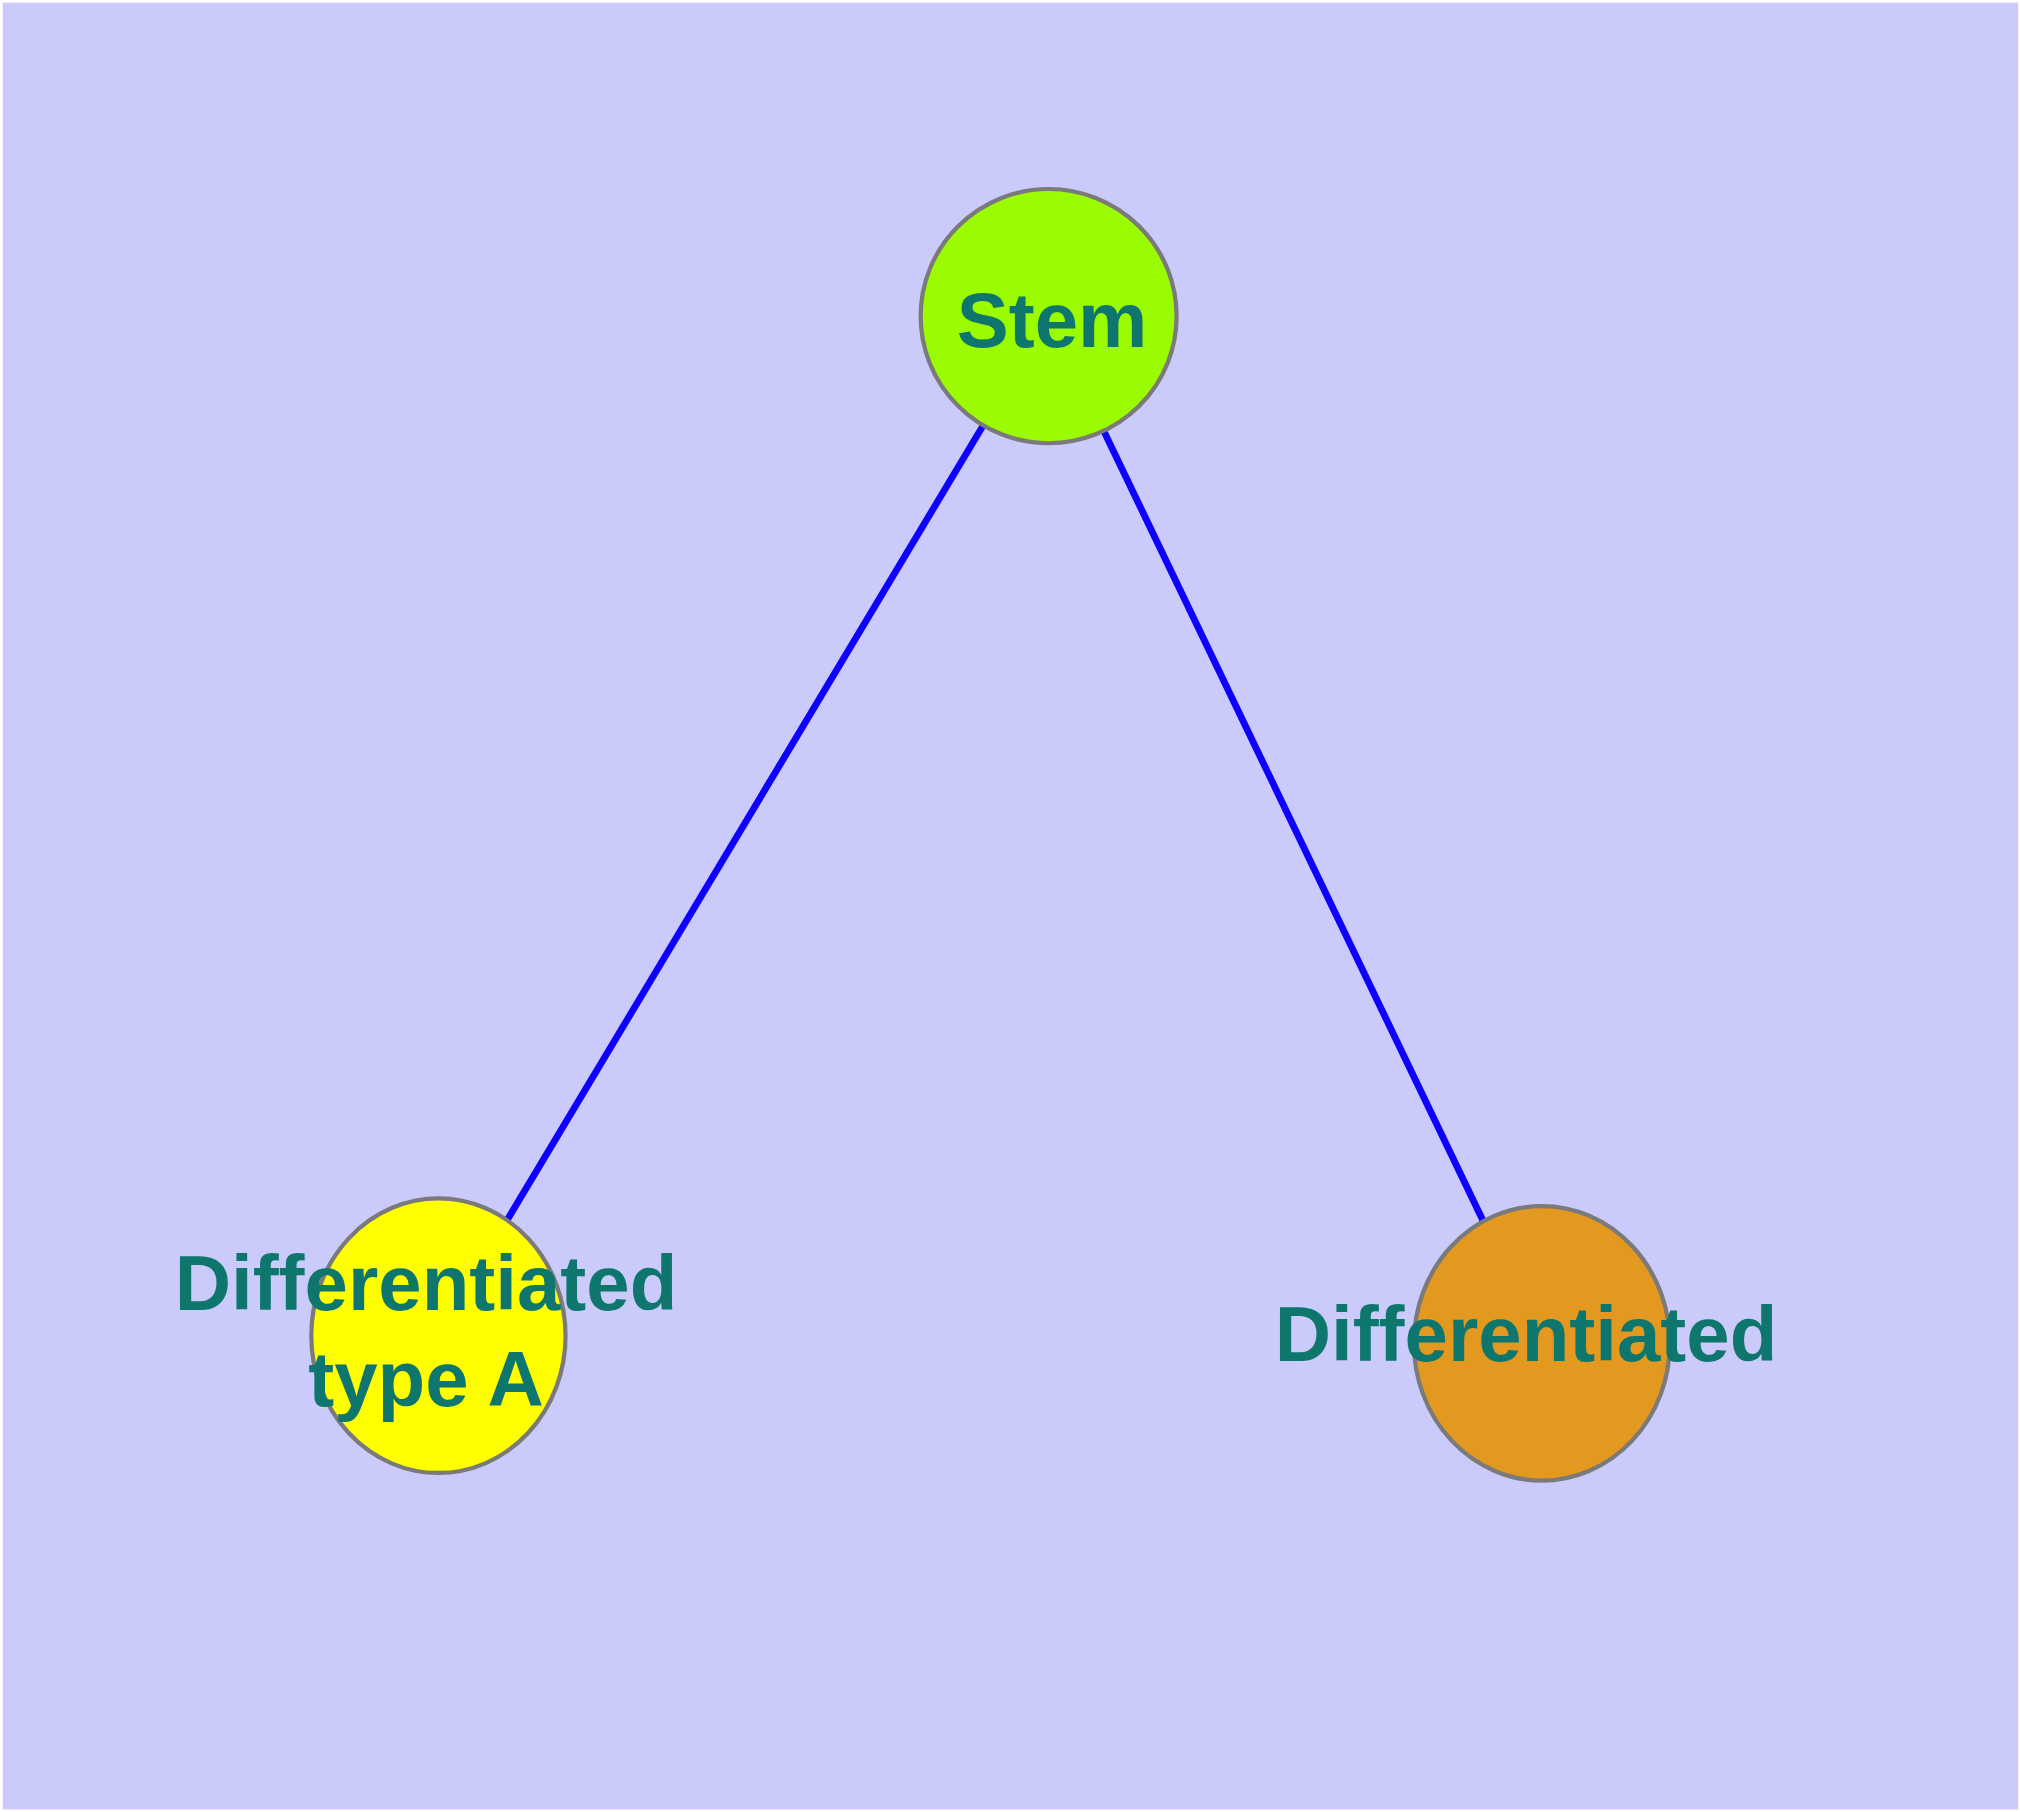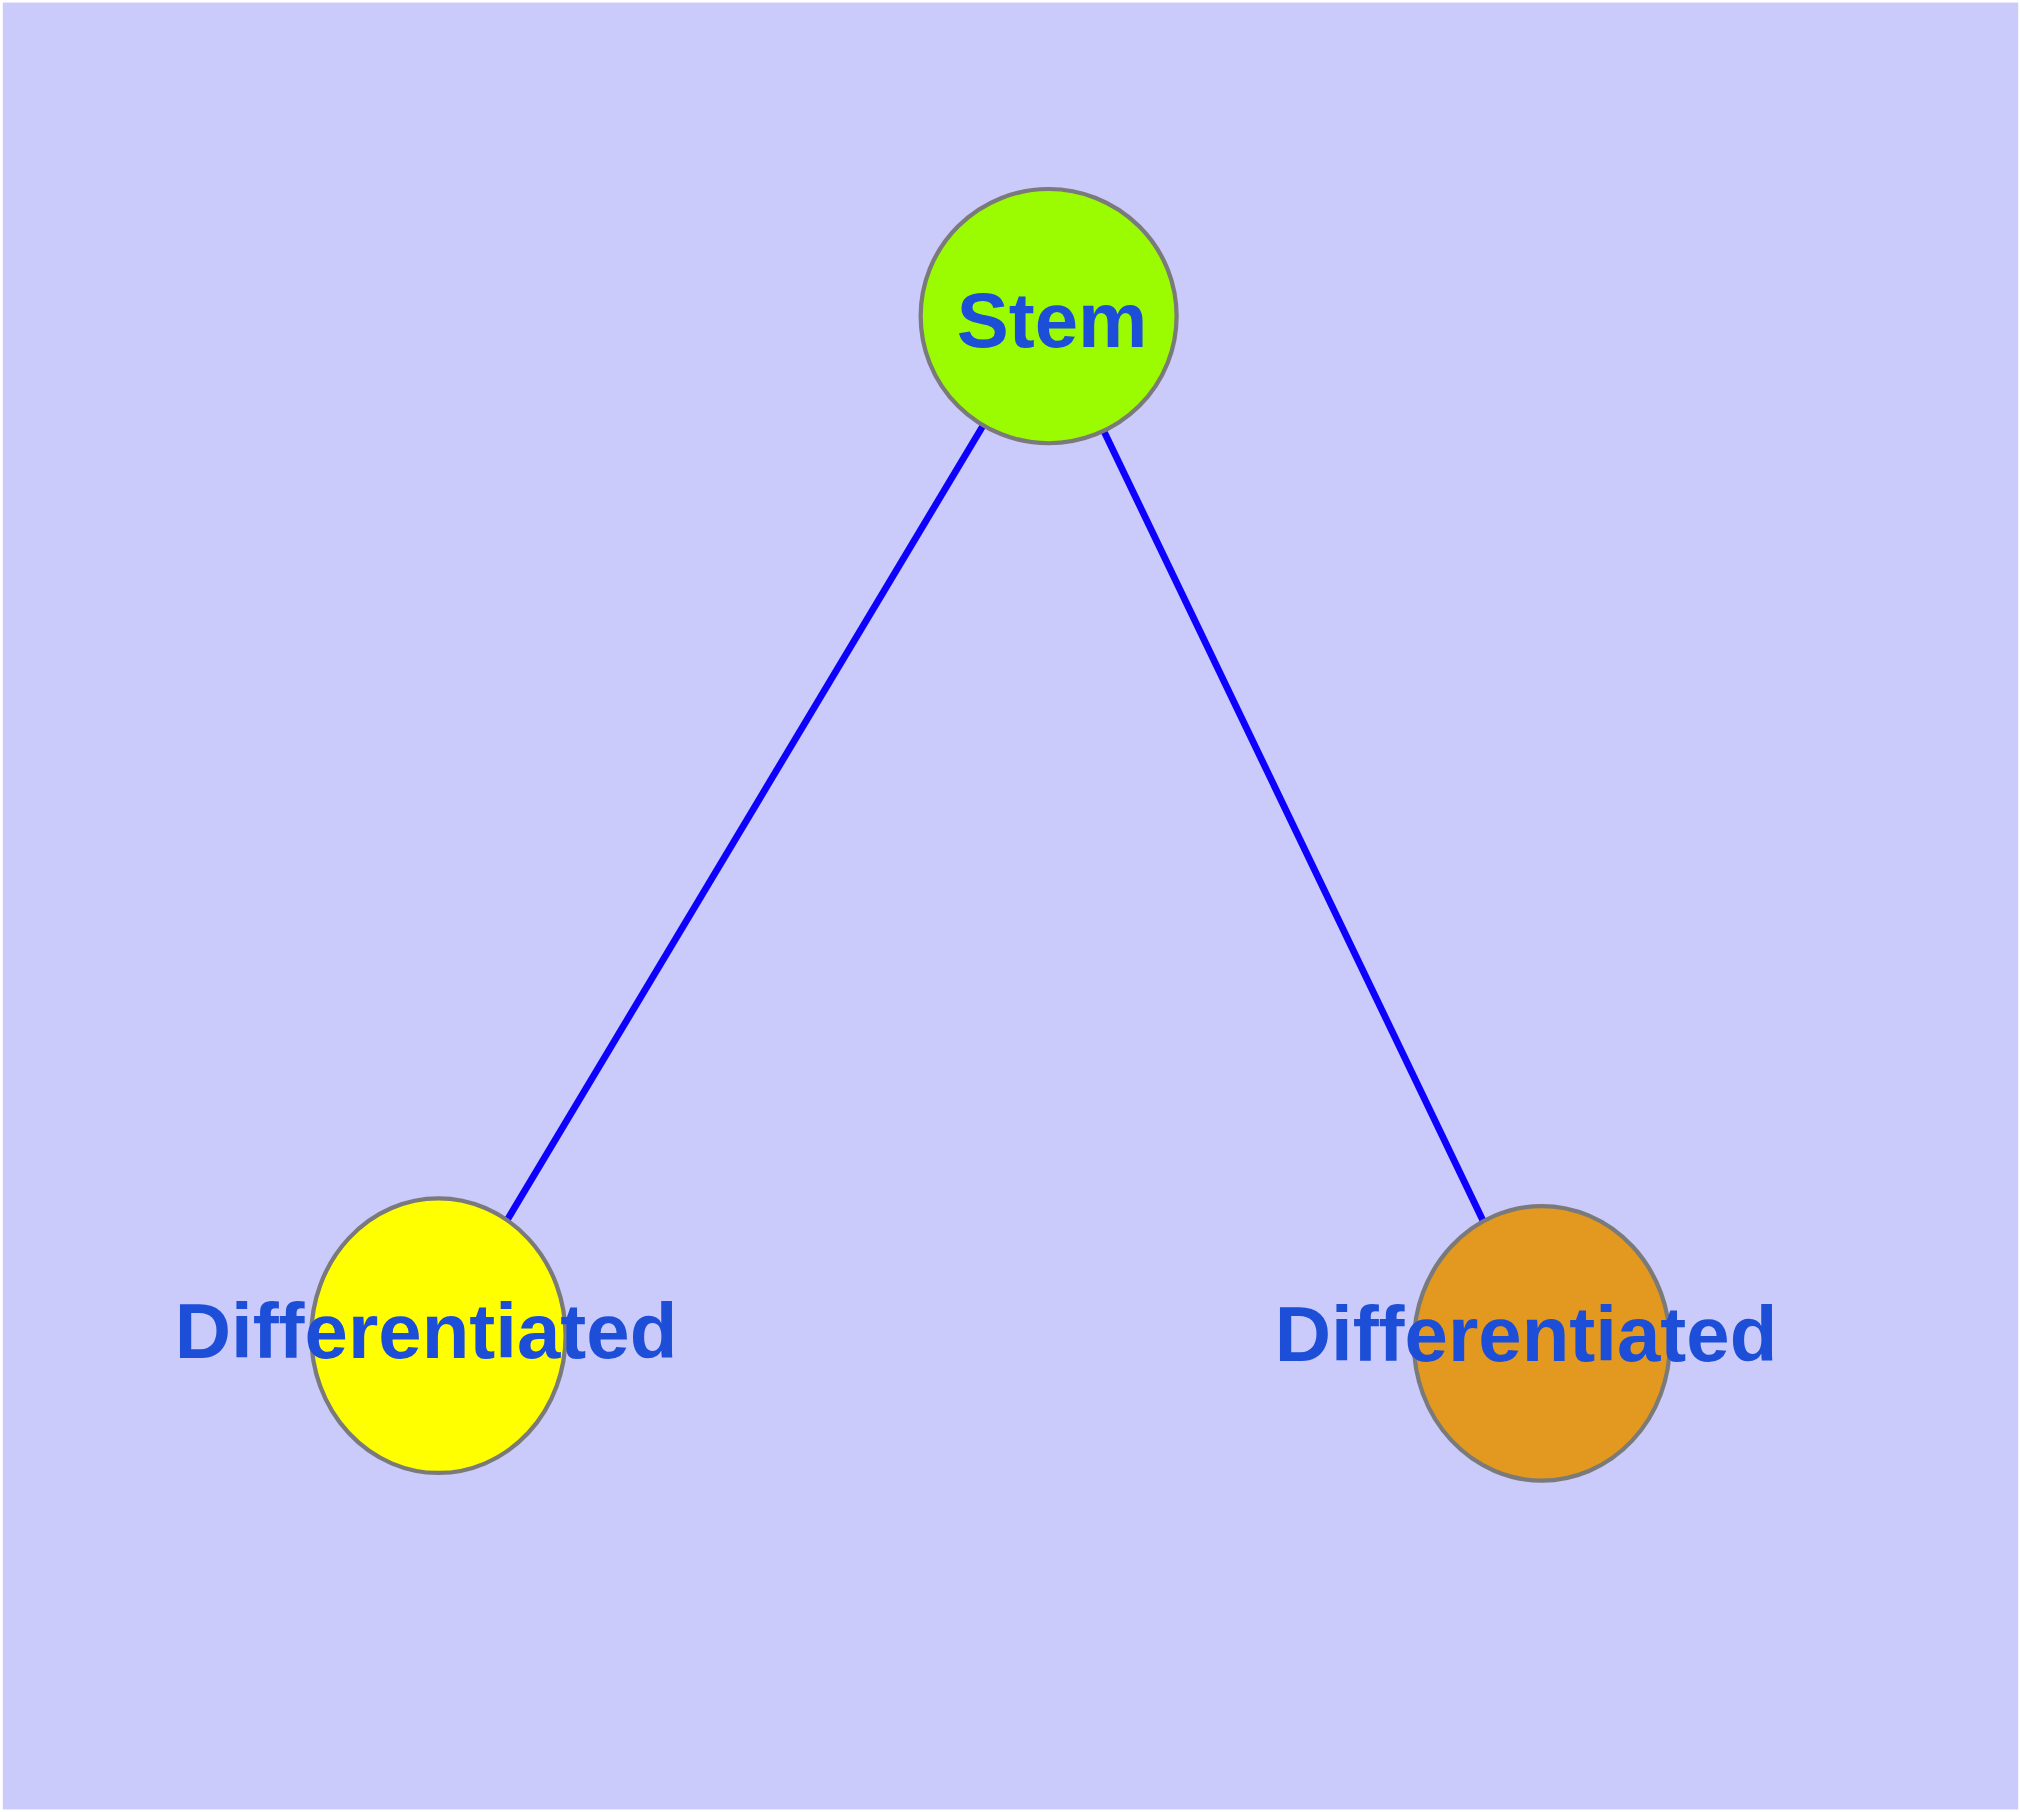--- a/index.html
+++ b/index.html
@@ -24,21 +24,21 @@
   .edge {
     fill: none;
     stroke-width: 8px;
   }
   .node {
     stroke-width: 5px;
   }
   .node-label {
     position: absolute;
     transform: translate(-50%, -50%);
-    color: #1d4ed8;
+    color: #0f766e;
     font-size: 78px;
     font-weight: bold;
     line-height: 96px;
     white-space: nowrap;
     text-align: center;
   }
   .node-label span {
     display: block;
   }
   #label-stem  { left: 1052px; top: 320px; }
@@ -59,20 +59,21 @@
 
     <ellipse class="node" cx="1237" cy="373" rx="151" ry="150" fill="#9BFB00" stroke="#7A7A7A"></ellipse>
     <ellipse class="node" cx="517" cy="1576" rx="150" ry="162" fill="#FFFF00" stroke="#7A7A7A"></ellipse>
     <ellipse class="node" cx="1819" cy="1585" rx="151" ry="162" fill="#E3981F" stroke="#7A7A7A"></ellipse>
   </svg>
 
   <div class="node-label" id="label-stem">Stem</div>
 
   <div class="node-label" id="label-diff-a">
     <span>Differentiated</span>
+    <span>type A</span>
   </div>
 
   <div class="node-label" id="label-diff-b">
     <span>Differentiated</span>
   </div>
 
 </div>
 
 
 </body></html>

